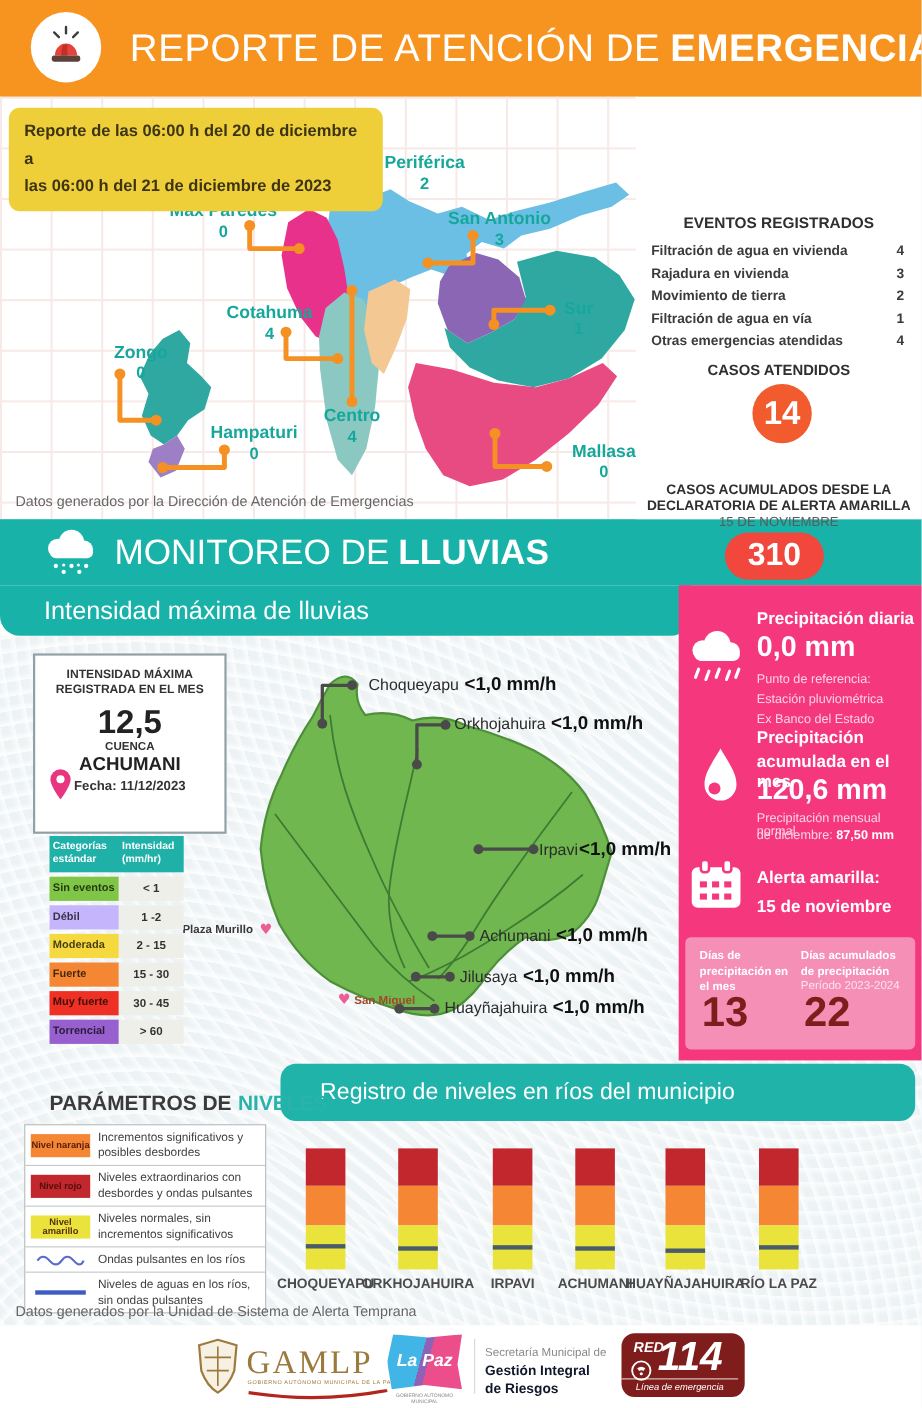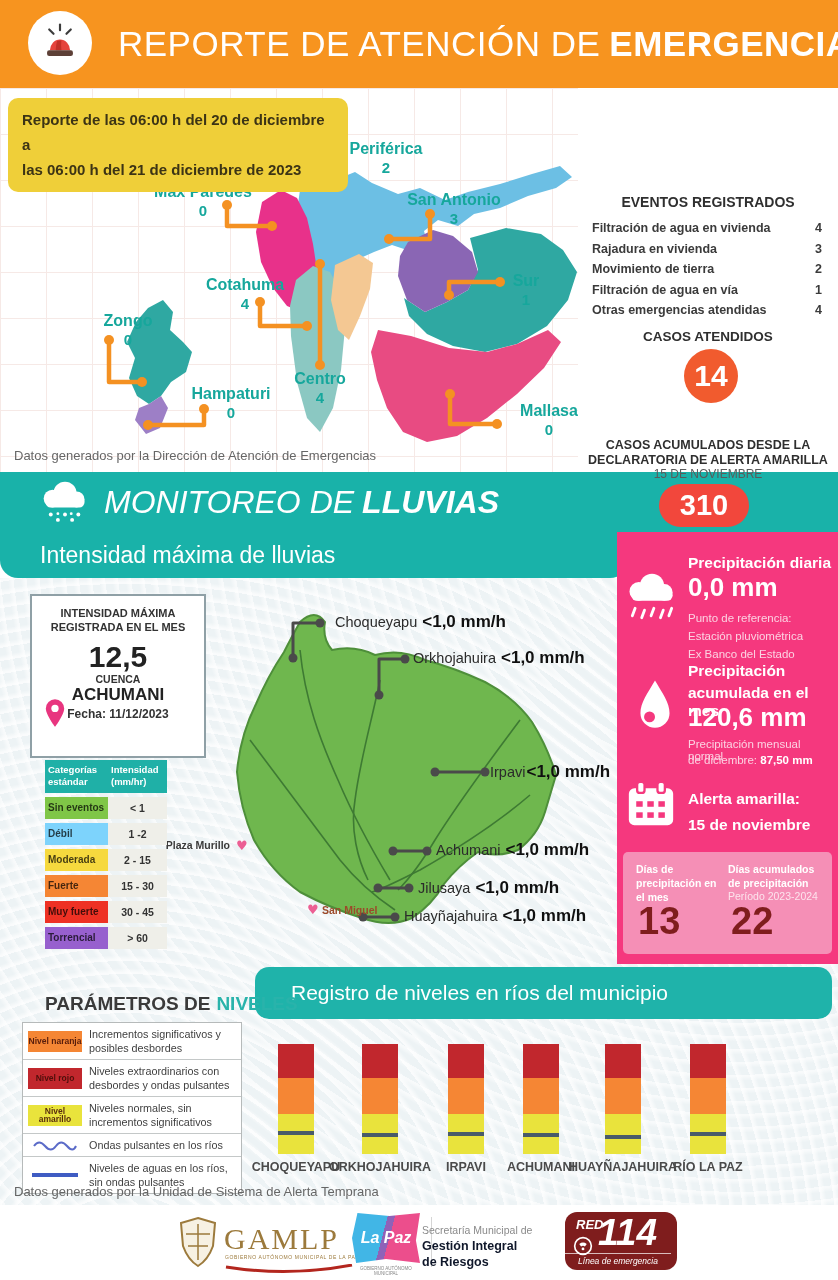--- a/index.html
+++ b/index.html
@@ -30,21 +30,21 @@
   .attended-title{position:absolute;left:0;top:241px;width:260px;text-align:center;font-size:13.5px;font-weight:bold;color:#2f2f2f;}
   .attended-circle{position:absolute;left:106px;top:261px;width:54px;height:54px;border-radius:50%;background:#f15b2e;
     display:flex;align-items:center;justify-content:center;color:#fff;font-size:30px;font-weight:bold;}
   .accum-l1,.accum-l2{position:absolute;left:0;width:260px;text-align:center;font-size:12.5px;font-weight:bold;color:#2f2f2f;}
   .accum-l3{position:absolute;left:0;top:379px;width:260px;text-align:center;font-size:12px;color:#5a5a5a;}
   .accum-pill{position:absolute;left:81px;top:396px;width:90px;height:43px;border-radius:22px;background:#f2473c;
     display:flex;align-items:center;justify-content:center;color:#fff;font-size:29px;font-weight:bold;}
   .source-note{position:absolute;font-size:13px;color:#666;z-index:6;}
 
   
-  .rain-band-a{position:absolute;left:0;top:472px;width:838px;height:60px;background:#19b2a9;z-index:3;font-style:italic;}
+  .rain-band-a{position:absolute;left:0;top:472px;width:838px;height:60px;background:#19b2a9;z-index:3;}
   .rain-band-b{position:absolute;left:0;top:532px;width:628px;height:46px;background:#19b2a9;border-radius:0 0 18px 18px;z-index:3;}
   .rain-title{position:absolute;left:104px;top:0;height:60px;line-height:60px;color:#fff;font-size:32px;white-space:nowrap;}
   .rain-title .bold{font-weight:bold;margin-left:8px;}
   .rain-subtitle{position:absolute;left:40px;top:0;height:46px;line-height:46px;color:#fff;font-size:23px;}
   .wavy-bg{position:absolute;left:0;top:578px;width:838px;height:627px;background-color:#edf3f5;
     background-image:repeating-radial-gradient(circle at 15% 115%,rgba(255,255,255,.7) 0 1.5px,rgba(255,255,255,0) 6px 13px),
                      repeating-radial-gradient(circle at 88% -12%,rgba(255,255,255,.6) 0 1.5px,rgba(255,255,255,0) 6px 13px);}
   .intensity-box{position:absolute;left:30px;top:594px;width:172px;height:160px;background:#fff;border:2px solid #8fa0a6;
     z-index:5;text-align:center;}
   .ib-l{font-size:11px;font-weight:bold;color:#333;line-height:1.3;}
@@ -101,21 +101,21 @@
   .footer{position:absolute;left:0;top:1205px;width:838px;height:75px;background:#fff;z-index:5;}
   .gamlp-text{position:absolute;left:224px;top:17px;font-family:"Liberation Serif","DejaVu Serif",serif;
     font-size:30px;color:#9c7a3c;letter-spacing:2px;}
   .gamlp-sub{position:absolute;left:225px;top:49px;font-size:5px;color:#9c7a3c;letter-spacing:.6px;}
   .lapaz-logo{position:absolute;left:352px;top:8px;width:68px;height:50px;
     background:linear-gradient(105deg,#41b6e6 0 45%,#8f62b8 45% 54%,#ec4e8c 54% 100%);
     clip-path:polygon(8% 0,55% 6%,100% 0,94% 55%,100% 100%,50% 92%,6% 100%,0 50%);
     display:flex;align-items:center;justify-content:center;color:#fff;font-size:16px;font-weight:bold;font-style:italic;}
   .lapaz-sub{position:absolute;left:350px;top:61px;width:72px;text-align:center;font-size:4.5px;color:#888;}
   .footer-divider{position:absolute;left:431px;top:12px;width:1px;height:50px;background:#d5d5d5;}
-  .secretaria{position:absolute;left:422px;top:19px;line-height:1.3;}
+  .secretaria{position:absolute;left:441px;top:19px;line-height:1.3;}
   .secretaria .s1{font-size:10.5px;color:#8a8a8a;}
   .secretaria .s2{font-size:12.5px;font-weight:bold;color:#0f172a;}
   .red-badge{position:absolute;left:565px;top:7px;width:112px;height:58px;background:#7f1d1d;border-radius:12px;}
   .red-label{position:absolute;left:11px;top:5px;color:#fff;font-size:13px;font-weight:bold;font-style:italic;}
   .red-number{position:absolute;left:33px;top:0px;color:#fff;font-size:37px;font-weight:bold;font-style:italic;}
   .red-sub{position:absolute;left:0;bottom:4px;width:106px;text-align:center;color:#fff;font-size:8.5px;font-style:italic;
     border-top:1px solid rgba(255,255,255,.7);padding-top:2px;box-sizing:border-box;}
   .red-phone{position:absolute;left:8px;top:24px;}
 </style>
 </head>
@@ -328,21 +328,21 @@
   <div class="cat-table">
     <div class="cat-head">
       <div>Categorías estándar</div>
       <div>Intensidad (mm/hr)</div>
     </div>
     <div class="cat-row">
         <div class="cat-name" style="background: rgb(127, 198, 71);">Sin eventos</div>
         <div class="cat-range">&lt; 1</div>
       </div>
     <div class="cat-row">
-        <div class="cat-name" style="background: #7dd3fc;">Débil</div>
+        <div class="cat-name" style="background: #c4b5fd;">Débil</div>
         <div class="cat-range">1 -2</div>
       </div>
     <div class="cat-row">
         <div class="cat-name" style="background: rgb(246, 217, 62);">Moderada</div>
         <div class="cat-range">2 - 15</div>
       </div>
     <div class="cat-row">
         <div class="cat-name" style="background: rgb(245, 134, 52);">Fuerte</div>
         <div class="cat-range">15 - 30</div>
       </div>

